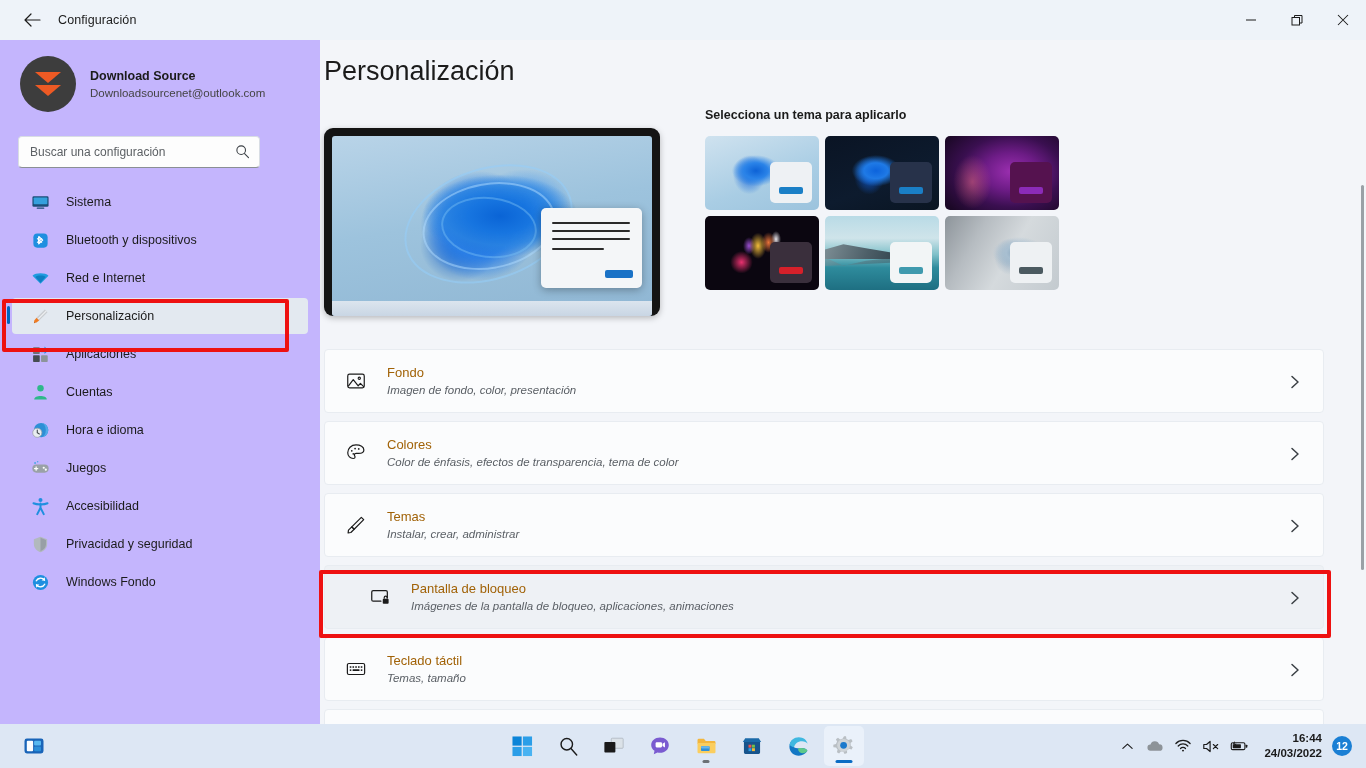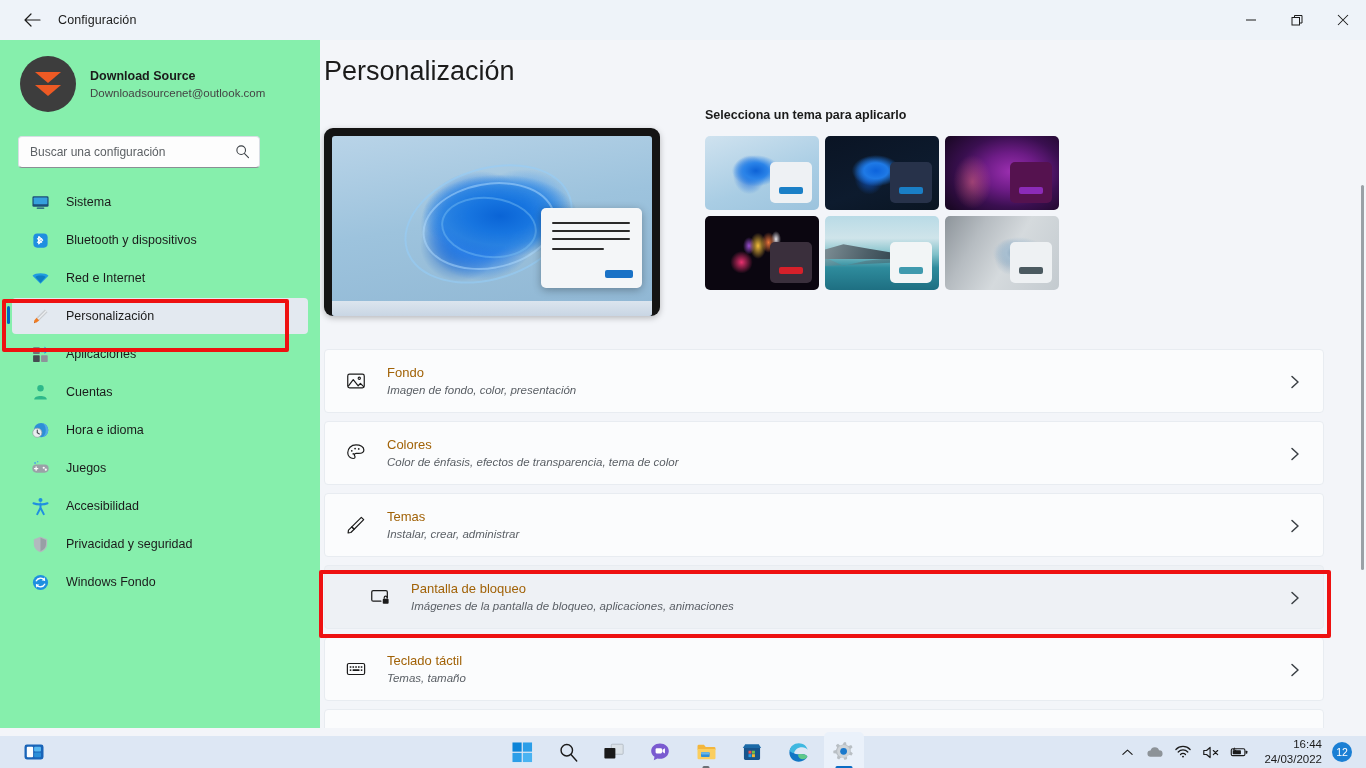--- a/index.html
+++ b/index.html
@@ -38,21 +38,21 @@
   .win-btn {
     width: 46px; height: 40px;
     display: flex; align-items: center; justify-content: center;
     cursor: pointer;
   }
 
   
   .sidebar {
     position: absolute; top: 40px; left: 0;
     width: 320px; height: 688px;
-    background: #86efac;
+    background: #c4b5fd;
   }
   .account {
     display: flex; align-items: center;
     margin: 16px 0 0 20px;
   }
   .avatar {
     width: 56px; height: 56px; border-radius: 50%;
     background: #3d3d3d;
     display: flex; flex-direction: column;
     align-items: center; justify-content: center;
@@ -268,23 +268,23 @@
   }
   .scrolltrack {
     position: absolute; right: 0px; top: 40px;
     width: 8px; height: 688px;
     background: transparent;
   }
 
   
   .taskbar {
     position: absolute; left: 0; bottom: 0;
-    width: 1366px; height: 32px;
+    width: 1366px; height: 44px;
     background: #dde7f4;
-    display: flex; align-items: center;
+    display: flex; align-items: center; font-weight: bold;
   }
   .tb-widgets {
     position: absolute; left: 14px;
     width: 40px; height: 40px;
     display: flex; align-items: center; justify-content: center;
     border-radius: 5px; cursor: pointer;
   }
   .tb-center {
     position: absolute; left: 50%; transform: translateX(-50%);
     display: flex; align-items: center; gap: 6px;

